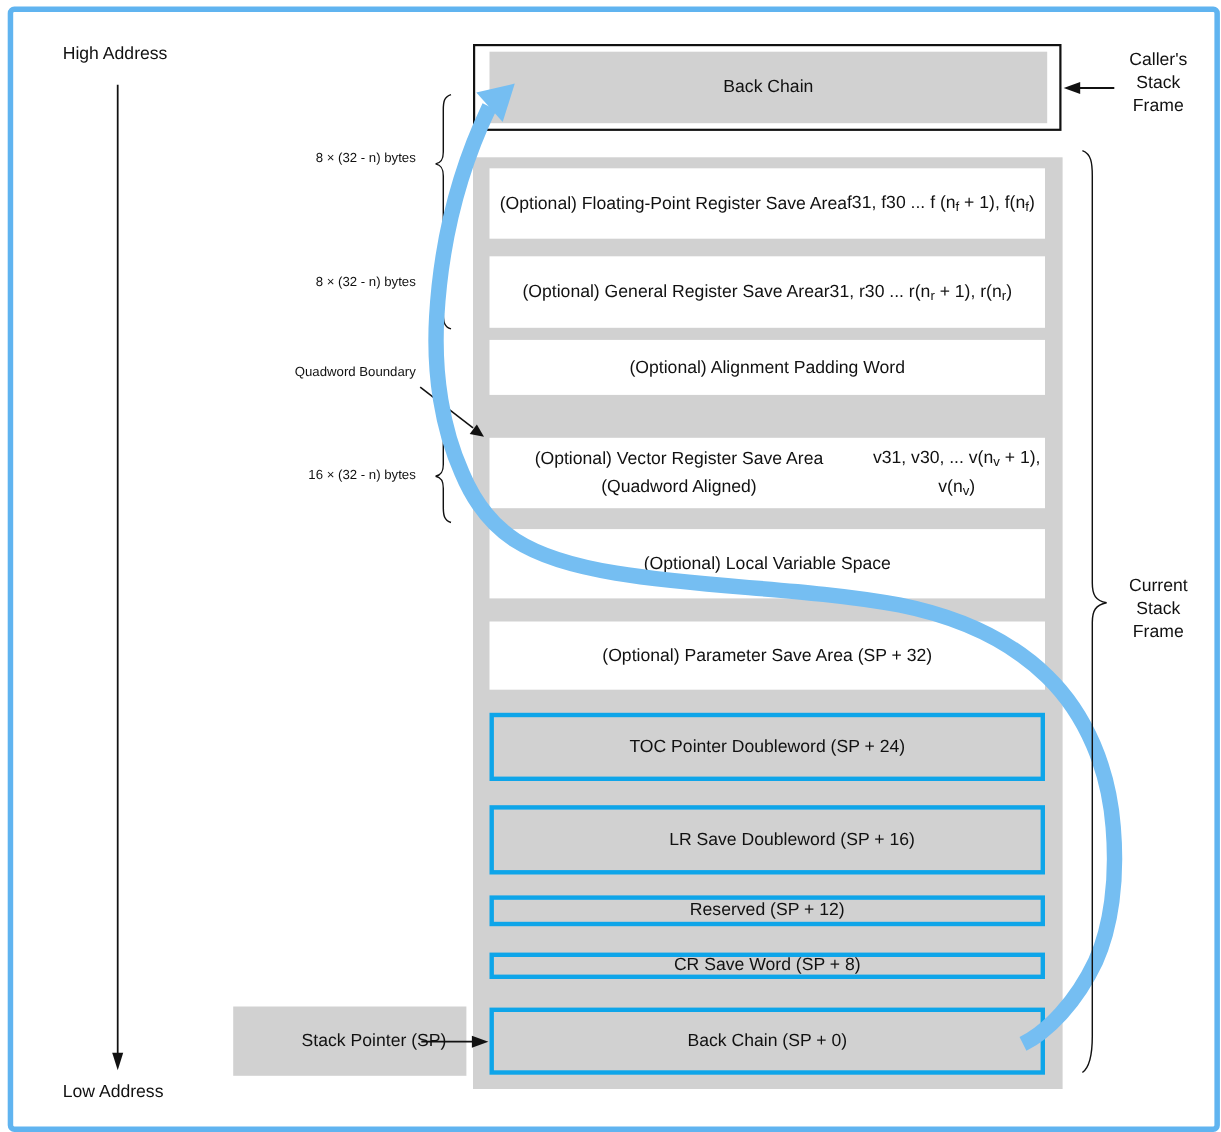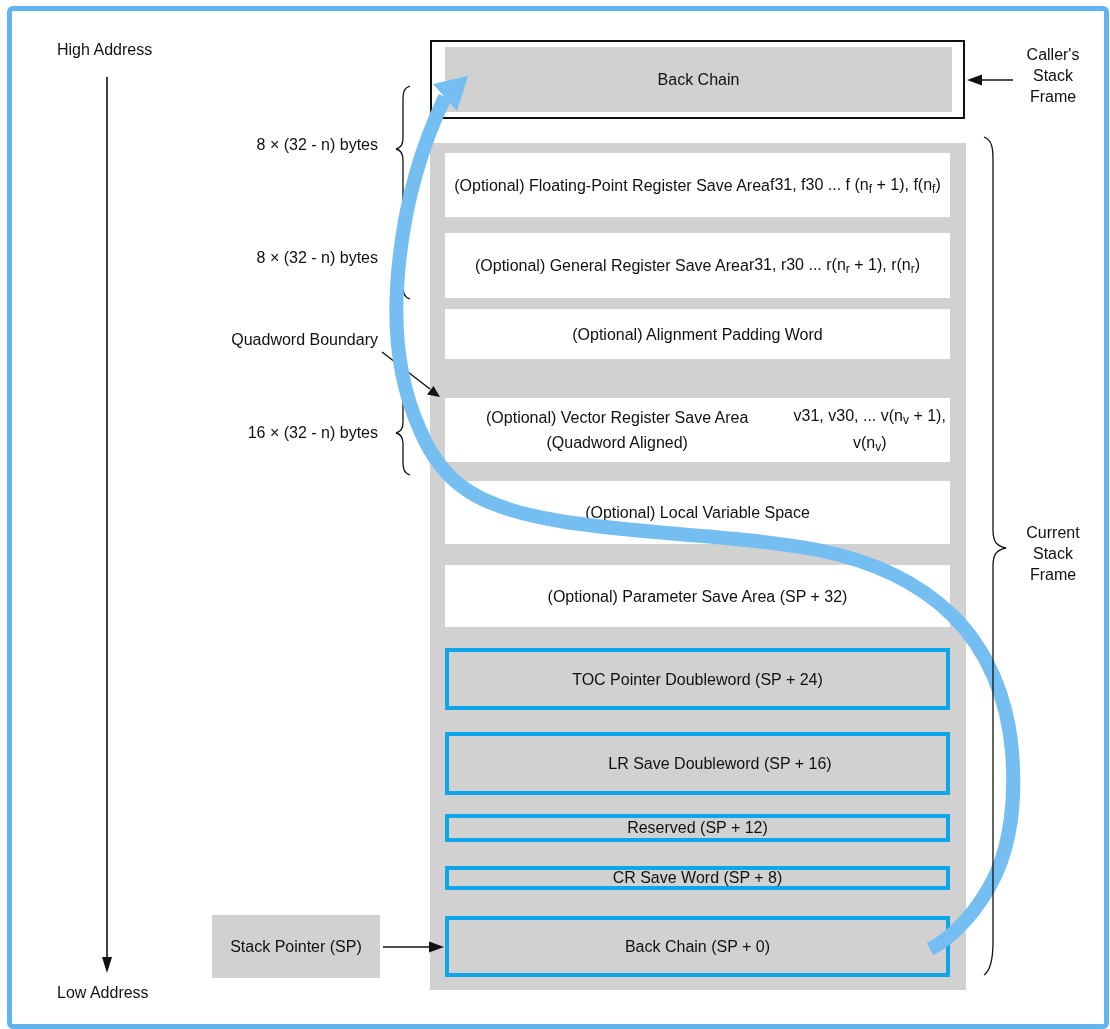--- a/index.html
+++ b/index.html
@@ -8,28 +8,28 @@
     font-family:"Liberation Sans","DejaVu Sans",sans-serif;color:#111;
     overflow:hidden;
   }
   .frame-border{
     position:absolute;left:7px;top:6px;width:1092px;height:1013px;
     border:5px solid #60B4F0;border-radius:6px;pointer-events:none;
   }
   .lbl{position:absolute;font-size:16px;white-space:nowrap;}
   .lbl.high{left:57px;top:41px;}
   .lbl.low{left:57px;top:984px;}
-  .size-label{position:absolute;left:150px;width:228px;text-align:right;font-size:16px;white-space:nowrap;}
+  .size-label{position:absolute;left:150px;width:228px;text-align:right;font-size:12px;white-space:nowrap;}
   .size-label.s1{top:136px;}
   .size-label.s2{top:249px;}
   .size-label.qb{top:331px;}
   .size-label.s3{top:424px;}
   .sp-box{
     position:absolute;left:212px;top:915px;width:168px;height:63px;background:#D1D1D1;
-    display:flex;align-items:center;justify-content:center;font-size:16px;
+    display:flex;align-items:center;justify-content:center;font-size:16px;padding-left:44px;
   }
   .caller-outer{
     position:absolute;left:430px;top:40px;width:535px;height:79px;background:#ffffff;
     border:2px solid #111;box-sizing:border-box;
   }
   .caller-inner{
     position:absolute;left:445px;top:47px;width:507px;height:65px;background:#D1D1D1;
     display:flex;align-items:center;justify-content:center;font-size:16px;
   }
   .container{position:absolute;left:430px;top:143px;width:536px;height:847px;background:#D1D1D1;}

